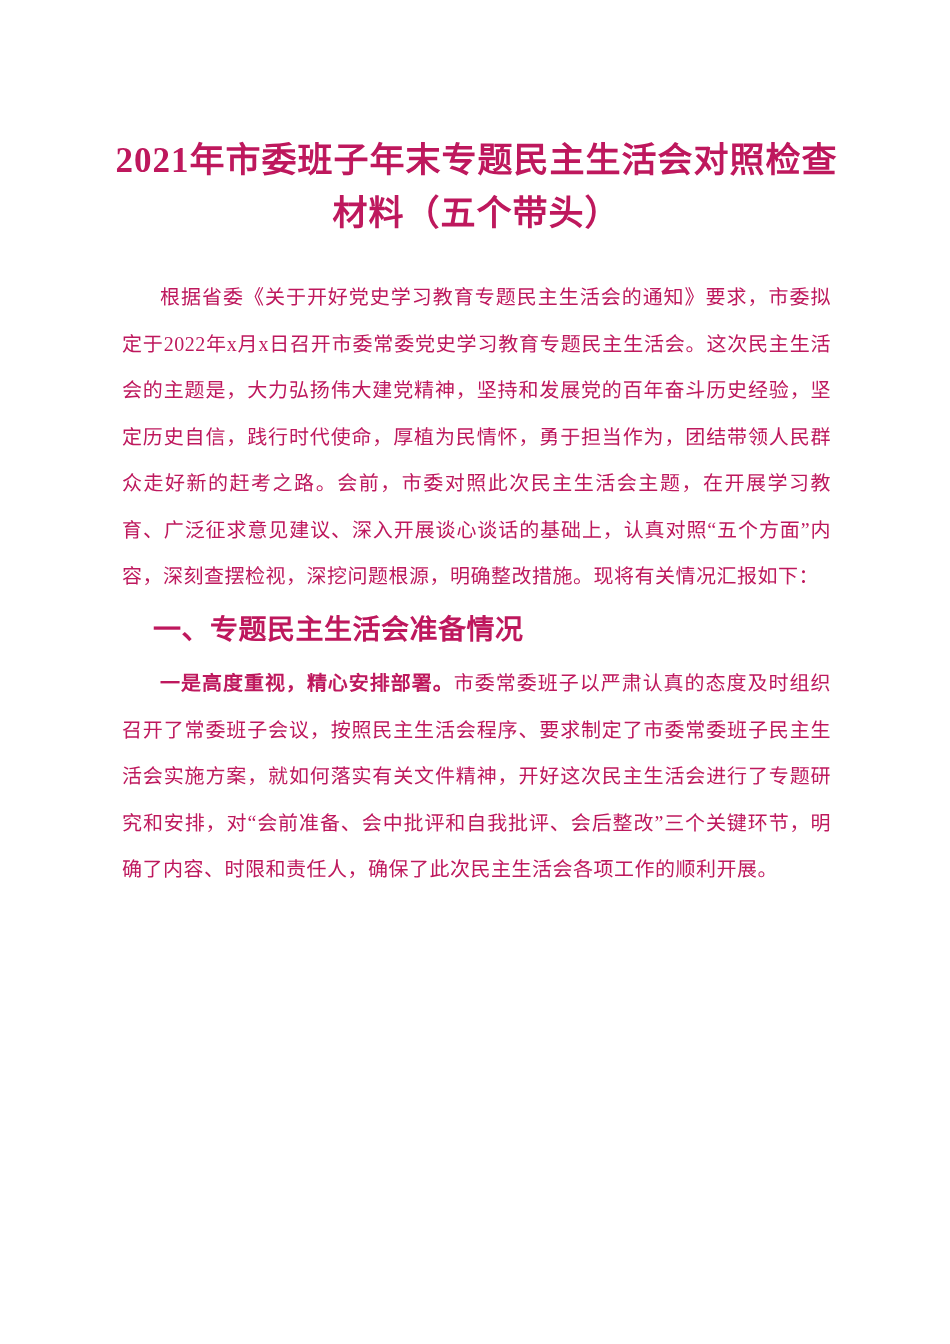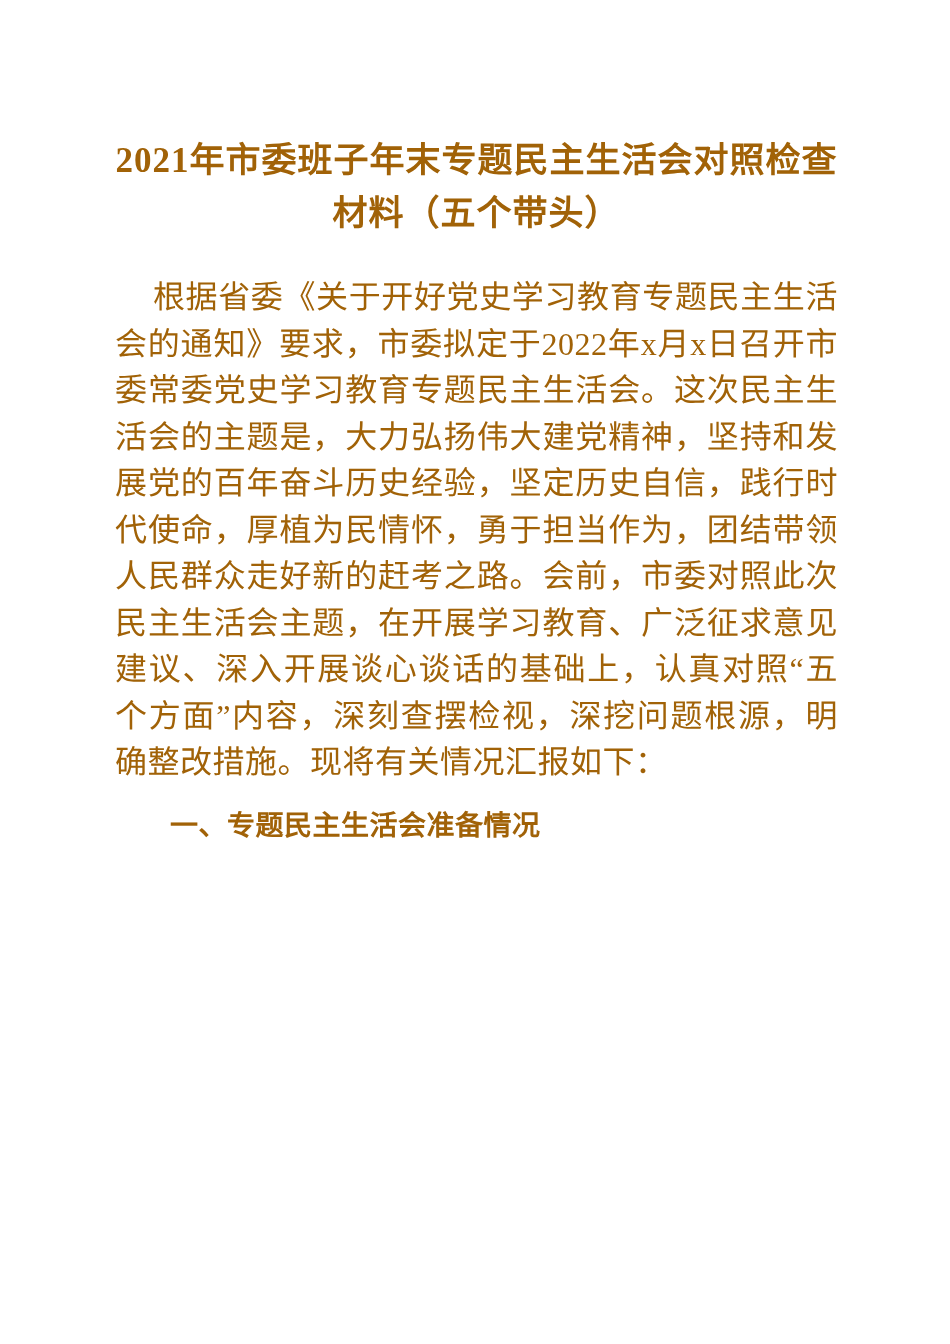--- a/index.html
+++ b/index.html
@@ -6,63 +6,64 @@
     margin: 0;
     padding: 0;
     background: #ffffff;
   }
   .page {
     position: relative;
     width: 950px;
     height: 1344px;
     margin: 0 auto;
     background: #ffffff;
-    color: #a16207;
+    color: #be185d;
     box-sizing: border-box;
     padding: 134px 112px 0 115px;
     overflow: hidden;
   }
   .doc-title {
     font-family: "Liberation Serif", "DejaVu Serif", serif;
     font-weight: bold;
     font-size: 35px;
     line-height: 53px;
     text-align: center;
     margin: 0 0 34px 0;
     letter-spacing: 1px;
   }
   .para {
     font-family: "Liberation Serif", "DejaVu Serif", serif;
-    font-size: 32px;
+    font-size: 20px;
     line-height: 46.5px;
     text-align: justify;
     text-justify: inter-character;
     text-indent: 38px;
-    margin: 0;
+    margin: 7px;
     letter-spacing: 0.5px;
   }
   .section-heading {
     font-family: "Liberation Sans", "DejaVu Sans", sans-serif;
     font-weight: bold;
     font-size: 28px;
     line-height: 46.5px;
     text-indent: 38px;
-    margin: 17px;
+    margin: 0;
     letter-spacing: 0.5px;
   }
   .lead-phrase {
     font-weight: bold;
   }
 </style>
 </head>
 <body>
 
 <div class="page">
 
   <h1 class="doc-title">2021年市委班子年末专题民主生活会对照检查材料（五个带头）</h1>
 
   <p class="para">根据省委《关于开好党史学习教育专题民主生活会的通知》要求，市委拟定于2022年x月x日召开市委常委党史学习教育专题民主生活会。这次民主生活会的主题是，大力弘扬伟大建党精神，坚持和发展党的百年奋斗历史经验，坚定历史自信，践行时代使命，厚植为民情怀，勇于担当作为，团结带领人民群众走好新的赶考之路。会前，市委对照此次民主生活会主题，在开展学习教育、广泛征求意见建议、深入开展谈心谈话的基础上，认真对照“五个方面”内容，深刻查摆检视，深挖问题根源，明确整改措施。现将有关情况汇报如下：</p>
 
   <h2 class="section-heading">一、专题民主生活会准备情况</h2>
 
+  <p class="para"><span class="lead-phrase">一是高度重视，精心安排部署。</span><span>市委常委班子以严肃认真的态度及时组织召开了常委班子会议，按照民主生活会程序、要求制定了市委常委班子民主生活会实施方案，就如何落实有关文件精神，开好这次民主生活会进行了专题研究和安排，对“会前准备、会中批评和自我批评、会后整改”三个关键环节，明确了内容、时限和责任人，确保了此次民主生活会各项工作的顺利开展。</span></p>
 
 
 </div>
 
 </body></html>

